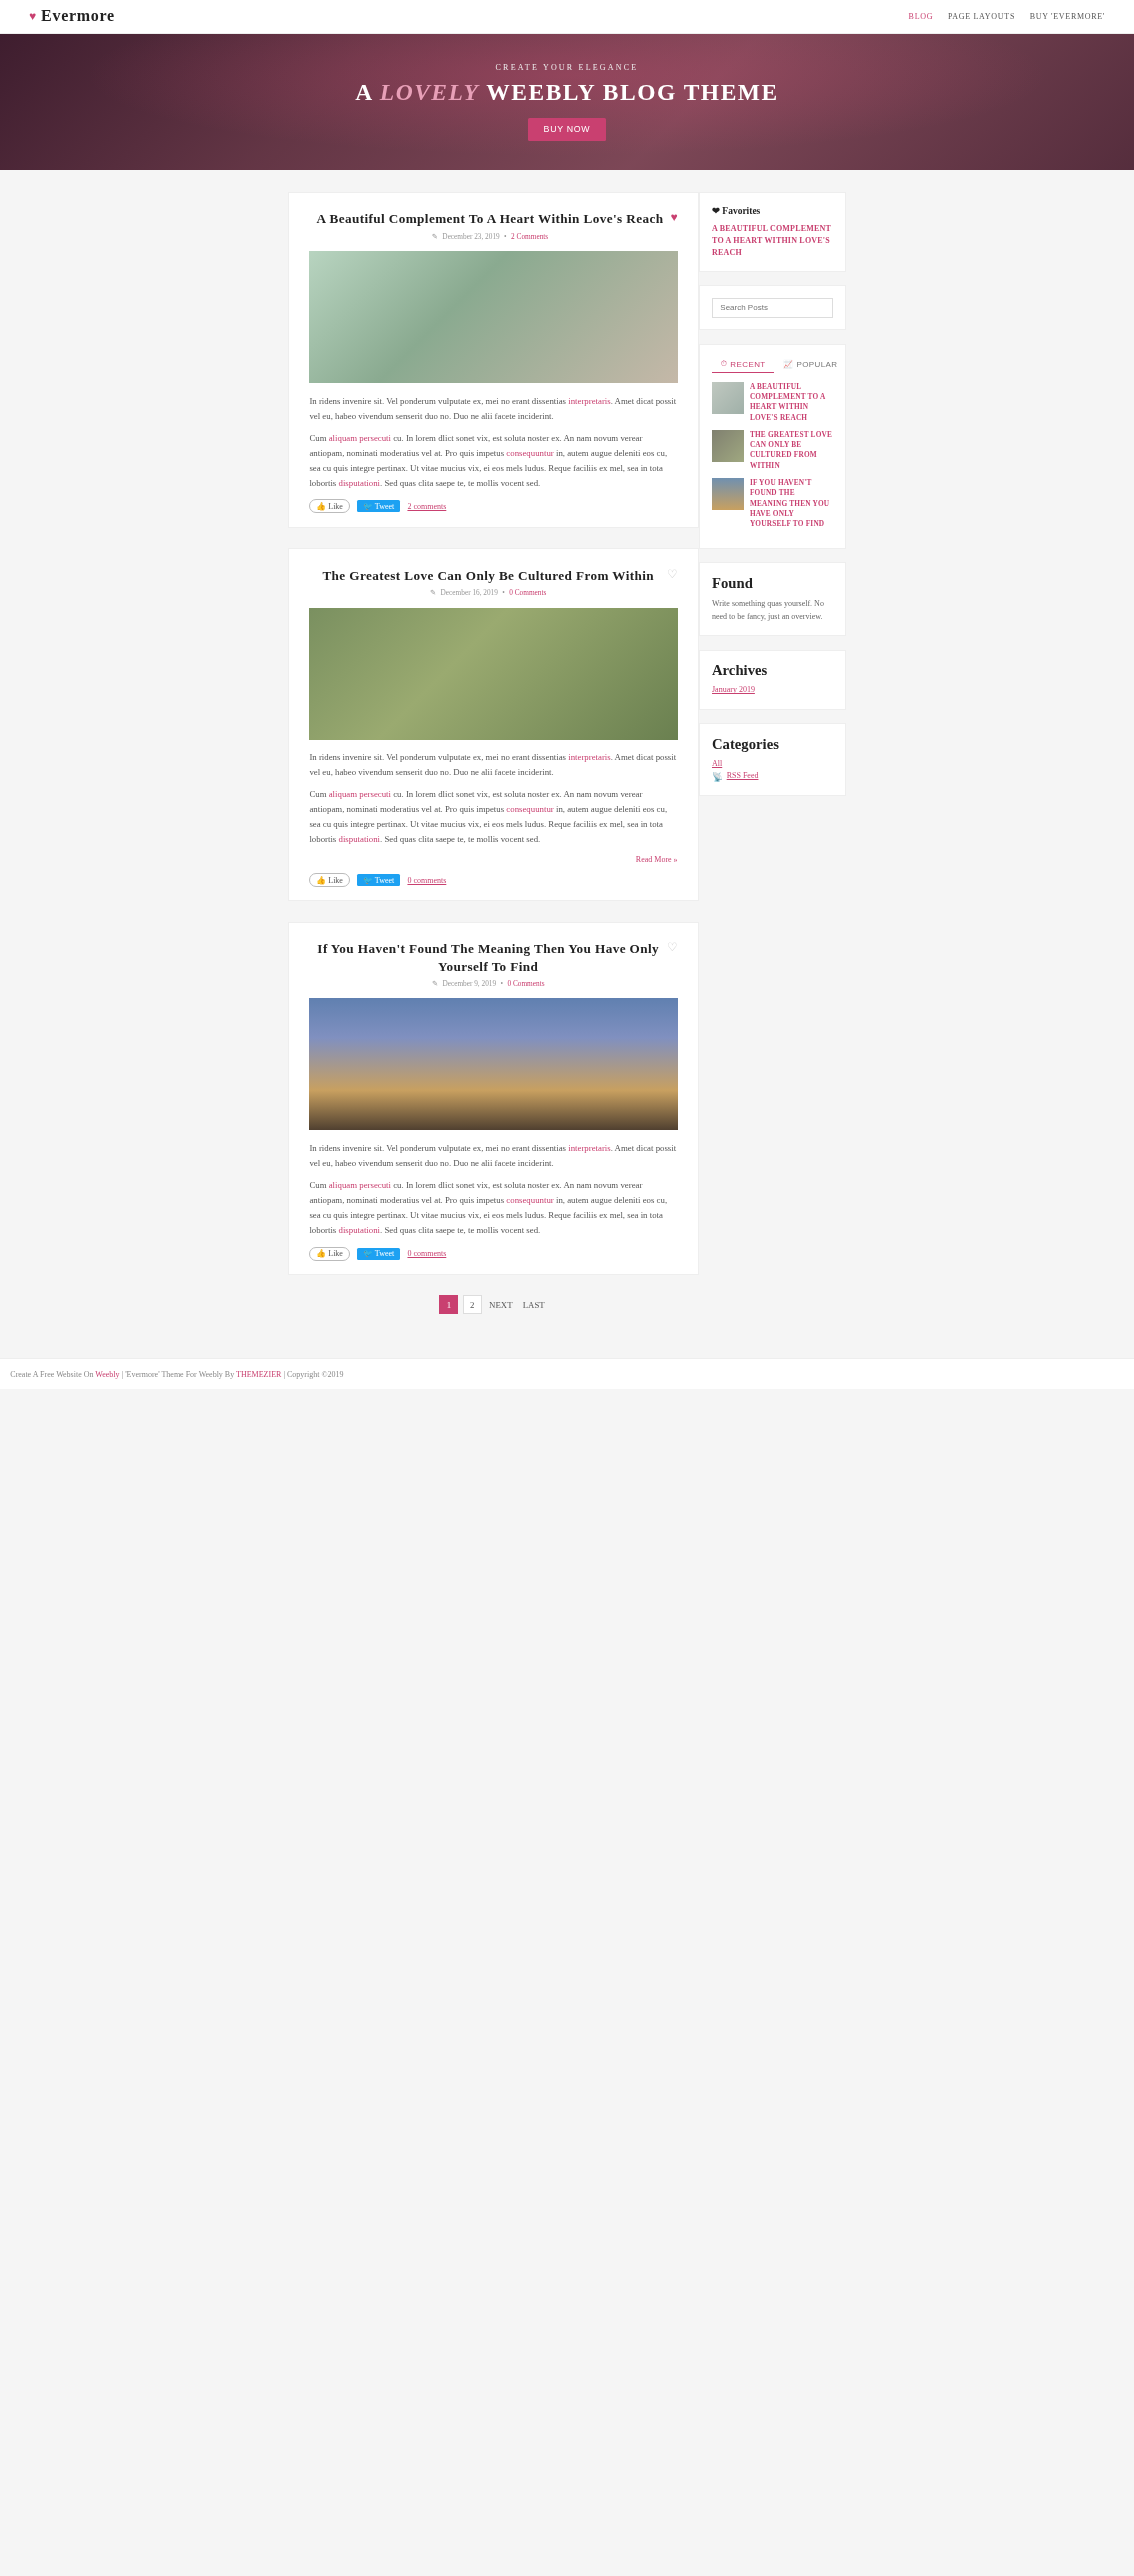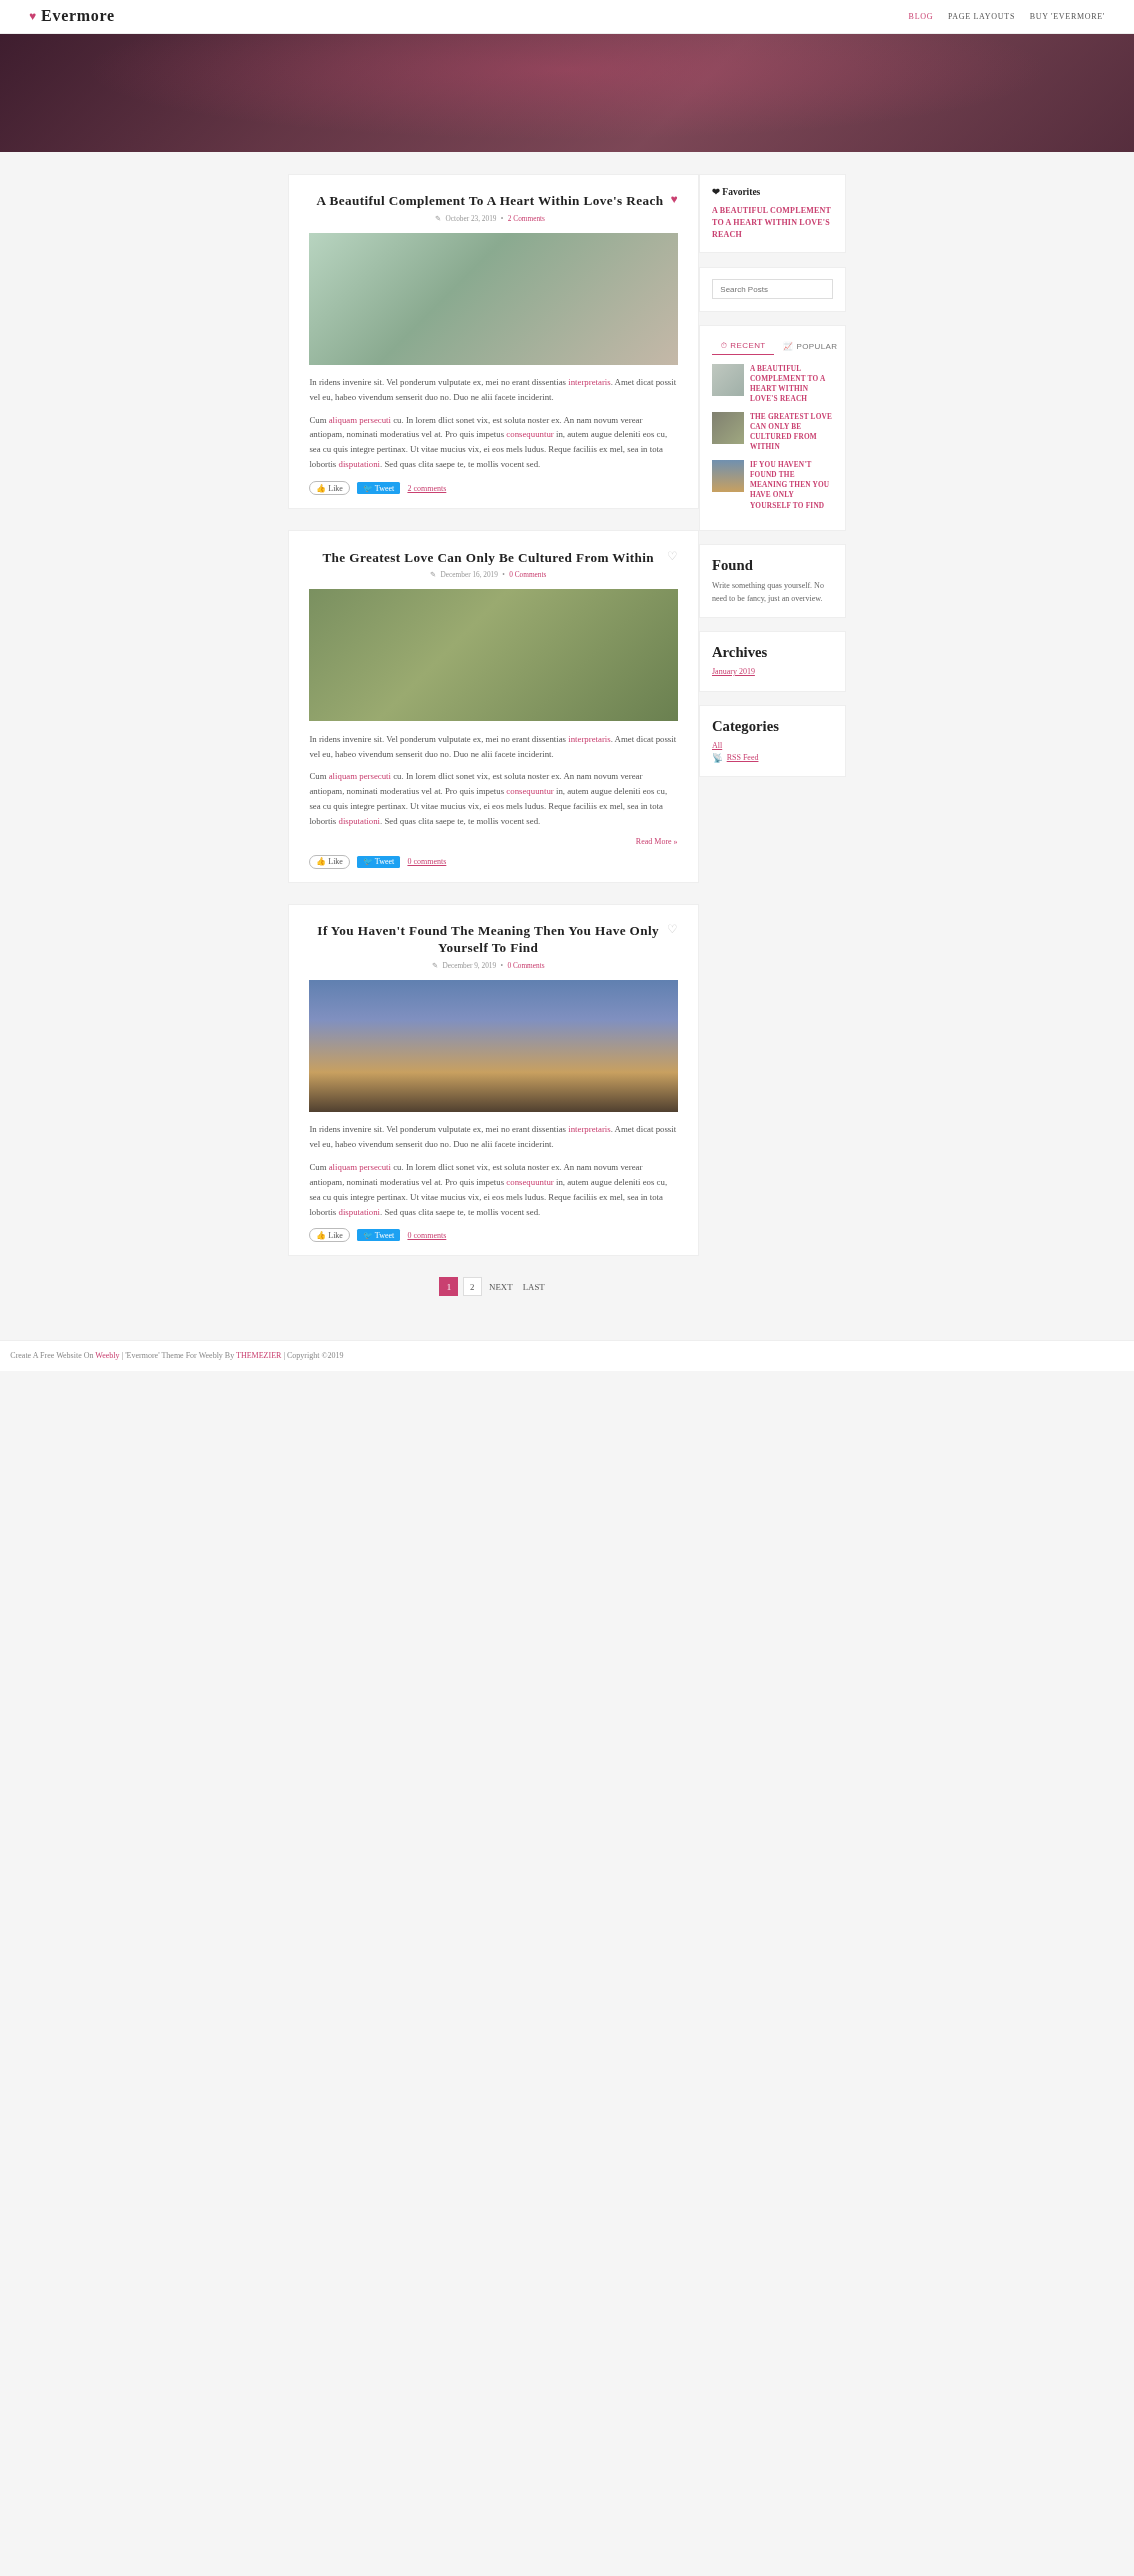--- a/index.html
+++ b/index.html
@@ -94,33 +94,40 @@
   <div class="nav-links">
     <a href="#" class="active">Blog</a>
     <a href="#">Page Layouts</a>
     <a href="#">Buy 'Evermore'</a>
   </div>
 </nav>
 
 <div class="hero">
   <div class="hero-bg"></div>
   <div class="hero-flowers"></div>
+  <div class="hero-content">
+    <div class="hero-subtitle">Create Your Elegance</div>
+    <div class="hero-title">
+      <span>A </span><span class="highlight">Lovely</span><span> Weebly Blog Theme</span>
+    </div>
+    <button class="hero-btn">Buy Now</button>
+  </div>
 </div>
 
 <div class="main-layout">
 
   <div class="posts-col">
 
     <div class="post-card">
       <div class="post-header">
         <div class="post-header-title">
           <h2 class="post-title">A Beautiful Complement to a Heart Within Love's Reach</h2>
           <div class="post-meta">
             <span>✎</span>
-            <span>October 23, 2019</span>
+            <span>December 23, 2019</span>
             <span>•</span>
             <a href="#" class="comments-link">2 Comments</a>
           </div>
         </div>
         <button class="heart-btn liked">♥</button>
       </div>
       <div class="post-image-placeholder img-bride"></div>
       <div class="post-body">
         <p>In ridens invenire sit. Vel ponderum vulputate ex, mei no erant dissentias <a href="#">interpretaris</a>. Amet dicat possit vel eu, habeo vivendum senserit duo no. Duo ne alii facete inciderint.</p>
         <p>Cum <a href="#">aliquam persecuti</a> cu. In lorem dlict sonet vix, est soluta noster ex. An nam novum verear antiopam, nominati moderatius vel at. Pro quis impetus <a href="#">consequuntur</a> in, autem augue deleniti eos cu, sea cu quis integre pertinax. Ut vitae mucius vix, ei eos mels ludus. Reque faciliis ex mel, sea in tota lobortis <a href="#">disputationi</a>. Sed quas clita saepe te, te mollis vocent sed.</p>

